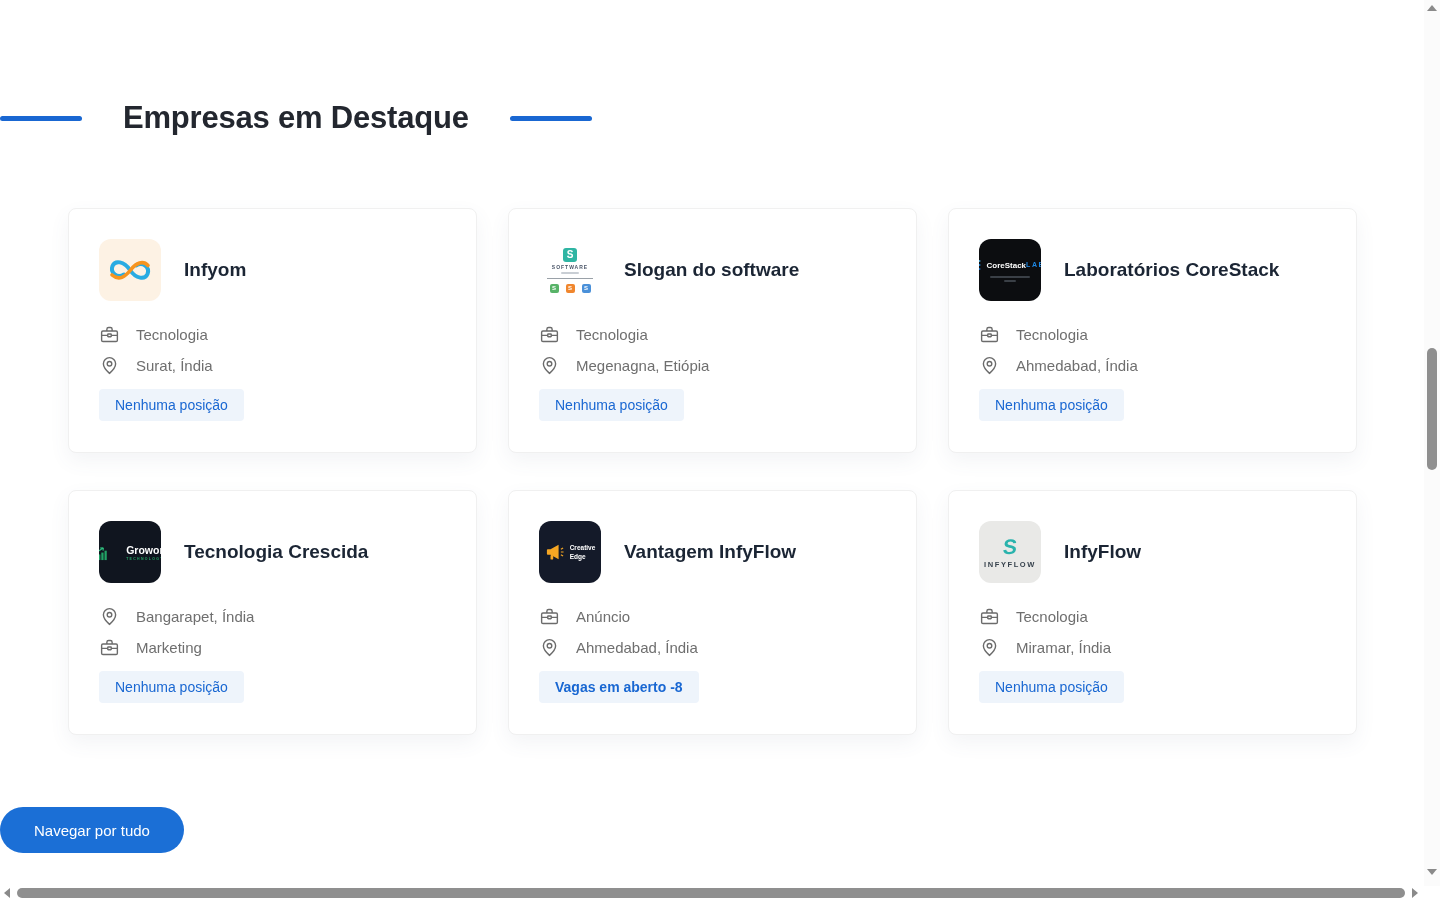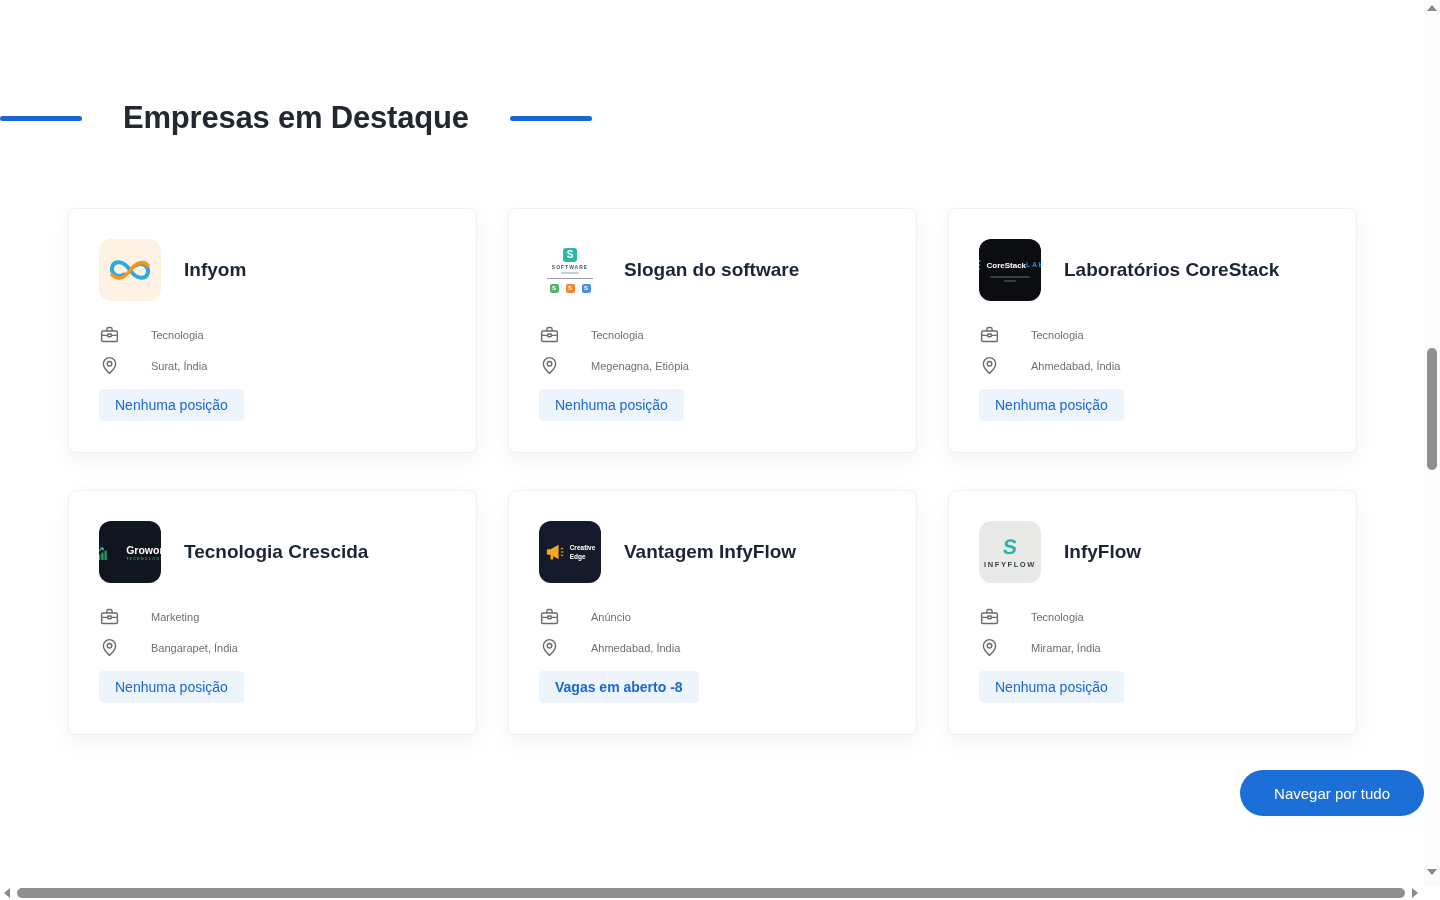--- a/index.html
+++ b/index.html
@@ -15,21 +15,21 @@
   .grid { position: absolute; left: 68px; top: 208px; width: 1289px;
           display: grid; grid-template-columns: repeat(3, 409px); column-gap: 31px; row-gap: 37px; }
   .card { width: 409px; height: 245px; background: #fff; border: 1px solid #f0f0f0; border-radius: 8px;
           padding: 30px; box-shadow: 0 8px 20px rgba(90,104,130,0.07); }
   .card-head { display: flex; align-items: center; gap: 23px; }
   .logo { width: 62px; height: 62px; border-radius: 12px; flex: none;
           display: flex; flex-direction: column; align-items: center; justify-content: center; overflow: hidden; }
   .company-name { font-size: 19px; font-weight: 700; color: #1b2534; }
 
   .details { margin-top: 23px; display: flex; flex-direction: column; gap: 10px; }
-  .detail-row { display: flex; align-items: center; gap: 31px; color: #6f6f6f; font-size: 11px; }
+  .detail-row { display: flex; align-items: center; gap: 16px; color: #6f6f6f; font-size: 15px; }
   .detail-row svg { flex: none; }
 
   .badge { display: inline-block; margin-top: 13px; padding: 8px 16px; background: #eef4fb;
            border-radius: 4px; color: #1967d2; font-size: 14px; }
   .badge--bold { font-weight: 700; }
 
   
   .logo-infyom { background: #fdf2e4; }
   .logo-software { background: #ffffff; gap: 2px; }
   .logo-software .sw-tile { width: 14px; height: 14px; background: #2fb5a3; border-radius: 3px;
@@ -58,21 +58,21 @@
 
   .logo-creative { background: #141a29; }
   .ce-row { display: flex; align-items: center; gap: 5px; }
   .ce-texts { color: #ffffff; font-size: 6.5px; font-weight: 700; line-height: 1.45; }
 
   .logo-infyflow { background: #e9e9e7; }
   .if-glyph { color: #2ab3ad; font-size: 21px; font-weight: 700; transform: skewX(-6deg); line-height: 1; }
   .if-label { color: #37424d; font-size: 7.5px; font-weight: 700; letter-spacing: 1.6px; margin-top: 3px; }
 
   
-  .cta-row { position: absolute; top: 770px; left: 0; width: 1424px; display: flex; justify-content: flex-end; }
+  .cta-row { position: absolute; top: 807px; left: 0; width: 1424px; display: flex; justify-content: flex-start; }
   .cta-button { height: 46px; padding: 0 34px; background: #1b6fd6; color: #ffffff; border: none;
                 border-radius: 23px; font-size: 15px; font-family: "Liberation Sans", sans-serif; cursor: pointer; }
 
   
   .vscroll { position: absolute; top: 0; right: 0; width: 16px; height: 886px; background: #fbfbfb; }
   .vthumb { position: absolute; left: 3px; top: 348px; width: 10px; height: 122px; border-radius: 5px; background: #8f8f8f; }
   .tri { width: 0; height: 0; position: absolute; }
   .tri-up { left: 3px; top: 5px; border-left: 5px solid transparent; border-right: 5px solid transparent; border-bottom: 6px solid #8a8a8a; }
   .tri-down { left: 3px; top: 869px; border-left: 5px solid transparent; border-right: 5px solid transparent; border-top: 6px solid #8a8a8a; }
   .hscroll { position: absolute; left: 0; bottom: 0; width: 1424px; height: 14px; background: #ffffff; }
@@ -214,33 +214,33 @@
             <span class="gw-title">Growon</span>
             <span class="gw-sub">TECHNOLOGY</span>
           </div>
         </div>
       </div>
       <div class="company-name">Tecnologia Crescida</div>
     </div>
     <div class="details">
       <div class="detail-row">
         <svg width="21" height="21" viewBox="0 0 24 24" fill="none" stroke="#6b6b6b" stroke-width="1.6">
+          <path d="M12 21s-7-6.2-7-11a7 7 0 0 1 14 0c0 4.8-7 11-7 11z"></path>
+            <circle cx="12" cy="10" r="2.6"></circle>
+        </svg>
+        <span>Bangarapet, Índia</span>
+      </div>
+      <div class="detail-row">
+        <svg width="21" height="21" viewBox="0 0 24 24" fill="none" stroke="#6b6b6b" stroke-width="1.6">
           <rect x="3" y="8" width="18" height="12" rx="1.5"></rect>
             <path d="M9 8V6a2 2 0 0 1 2-2h2a2 2 0 0 1 2 2v2"></path>
             <path d="M3 13h7m4 0h7"></path>
             <rect x="10" y="11.5" width="4" height="3" rx="0.5"></rect>
         </svg>
         <span>Marketing</span>
-      </div>
-      <div class="detail-row">
-        <svg width="21" height="21" viewBox="0 0 24 24" fill="none" stroke="#6b6b6b" stroke-width="1.6">
-          <path d="M12 21s-7-6.2-7-11a7 7 0 0 1 14 0c0 4.8-7 11-7 11z"></path>
-            <circle cx="12" cy="10" r="2.6"></circle>
-        </svg>
-        <span>Bangarapet, Índia</span>
       </div>
     </div>
     <span class="badge">Nenhuma posição</span>
   </div>
 
   <div class="card">
     <div class="card-head">
       <div class="logo logo-creative">
         <div class="ce-row">
           <svg width="20" height="18" viewBox="0 0 22 20">

